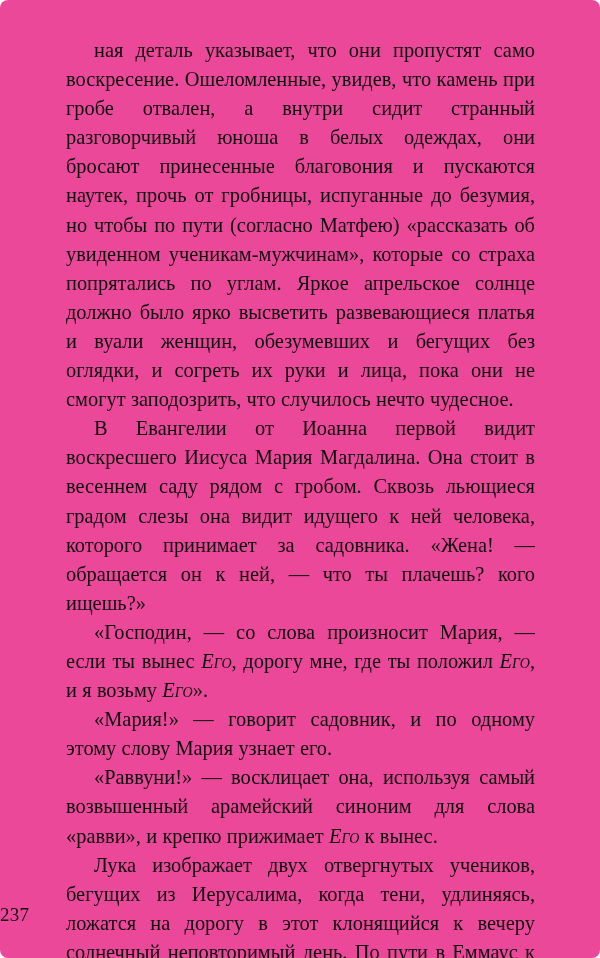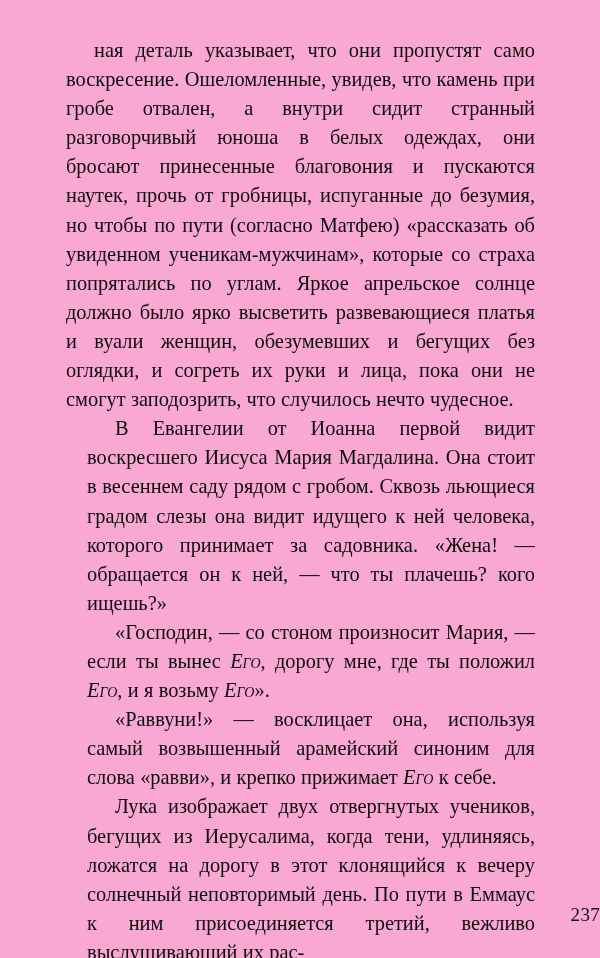--- a/index.html
+++ b/index.html
@@ -5,79 +5,80 @@
 <style>
   html, body {
     margin: 0;
     padding: 0;
     background: #ffffff;
   }
   .page {
     position: relative;
     width: 600px;
     height: 958px;
-    background: #f9a8d4;
+    background: #ec4899;
     margin: 0 auto;
     overflow: hidden;
     font-family: "Liberation Serif", "DejaVu Serif", serif;
     color: #0d0d0d;
+    border-radius: 8px;
     -webkit-font-smoothing: antialiased;
   }
   .text-block {
     position: absolute;
     left: 66px;
     top: 36px;
     width: 469px;
   }
   .para {
     margin: 0;
     font-size: 20.4px;
     line-height: 29.1px;
     text-align: justify;
     text-justify: inter-word;
     text-indent: 28px;
     hyphens: manual;
     word-spacing: 0.2px;
   }
   .para + .para {
     margin-top: 0;
-    margin-left: 21px;
   }
   .smallcaps {
     font-variant: small-caps;
     font-style: italic;
   }
   .folio {
     position: absolute;
     left: 0;
     right: 0;
     top: 903px;
-    text-align: right;
+    text-align: left;
     font-family: "Liberation Serif", "DejaVu Serif", serif;
     font-size: 19px;
     line-height: 24px;
     color: #111111;
     letter-spacing: 0.3px;
   }
 </style>
 </head>
 <body>
 
 <div class="page">
 
   <div class="text-block">
 
     <p class="para">ная деталь указывает, что они пропустят само воскресение. Ошеломленные, увидев, что камень при гробе отвален, а внутри сидит странный разговорчивый юноша в белых одеждах, они бросают принесенные благовония и пускаются наутек, прочь от гробницы, испуганные до безумия, но чтобы по пути (согласно Матфею) «рассказать об увиденном ученикам-мужчинам», которые со страха попрятались по углам. Яркое апрельское солнце должно было ярко высветить развевающиеся платья и вуали женщин, обезумевших и бегущих без оглядки, и согреть их руки и лица, пока они не смогут заподозрить, что случилось нечто чудесное.</p>
 
     <p class="para">В Евангелии от Иоанна первой видит воскресшего Иисуса Мария Магдалина. Она стоит в весеннем саду рядом с гробом. Сквозь льющиеся градом слезы она видит идущего к ней человека, которого принимает за садовника. «Жена! — обращается он к ней, — что ты плачешь? кого ищешь?»</p>
 
-    <p class="para"><span>«Господин, — со стоном произносит Мария, — если ты вынес </span><span class="smallcaps">Его</span><span>, дорогу мне, где ты положил </span><span class="smallcaps">Его</span><span>, и я возьму </span><span class="smallcaps">Его</span><span>».</span></p>
+    <p class="para"><span>«Господин, — со слова произносит Мария, — если ты вынес </span><span class="smallcaps">Его</span><span>, дорогу мне, где ты положил </span><span class="smallcaps">Его</span><span>, и я возьму </span><span class="smallcaps">Его</span><span>».</span></p>
 
+    <p class="para">«Мария!» — говорит садовник, и по одному этому слову Мария узнает его.</p>
 
-    <p class="para"><span>«Раввуни!» — восклицает она, используя самый возвышенный арамейский синоним для слова «равви», и крепко прижимает </span><span class="smallcaps">Его</span><span> к себе.</span></p>
+    <p class="para"><span>«Раввуни!» — восклицает она, используя самый возвышенный арамейский синоним для слова «равви», и крепко прижимает </span><span class="smallcaps">Его</span><span> к вынес.</span></p>
 
     <p class="para">Лука изображает двух отвергнутых учеников, бегущих из Иерусалима, когда тени, удлиняясь, ложатся на дорогу в этот клонящийся к вечеру солнечный неповторимый день. По пути в Еммаус к ним присоединяется третий, вежливо выслушивающий их рас-</p>
 
   </div>
 
   <div class="folio">237</div>
 
 </div>
 
 </body></html>

